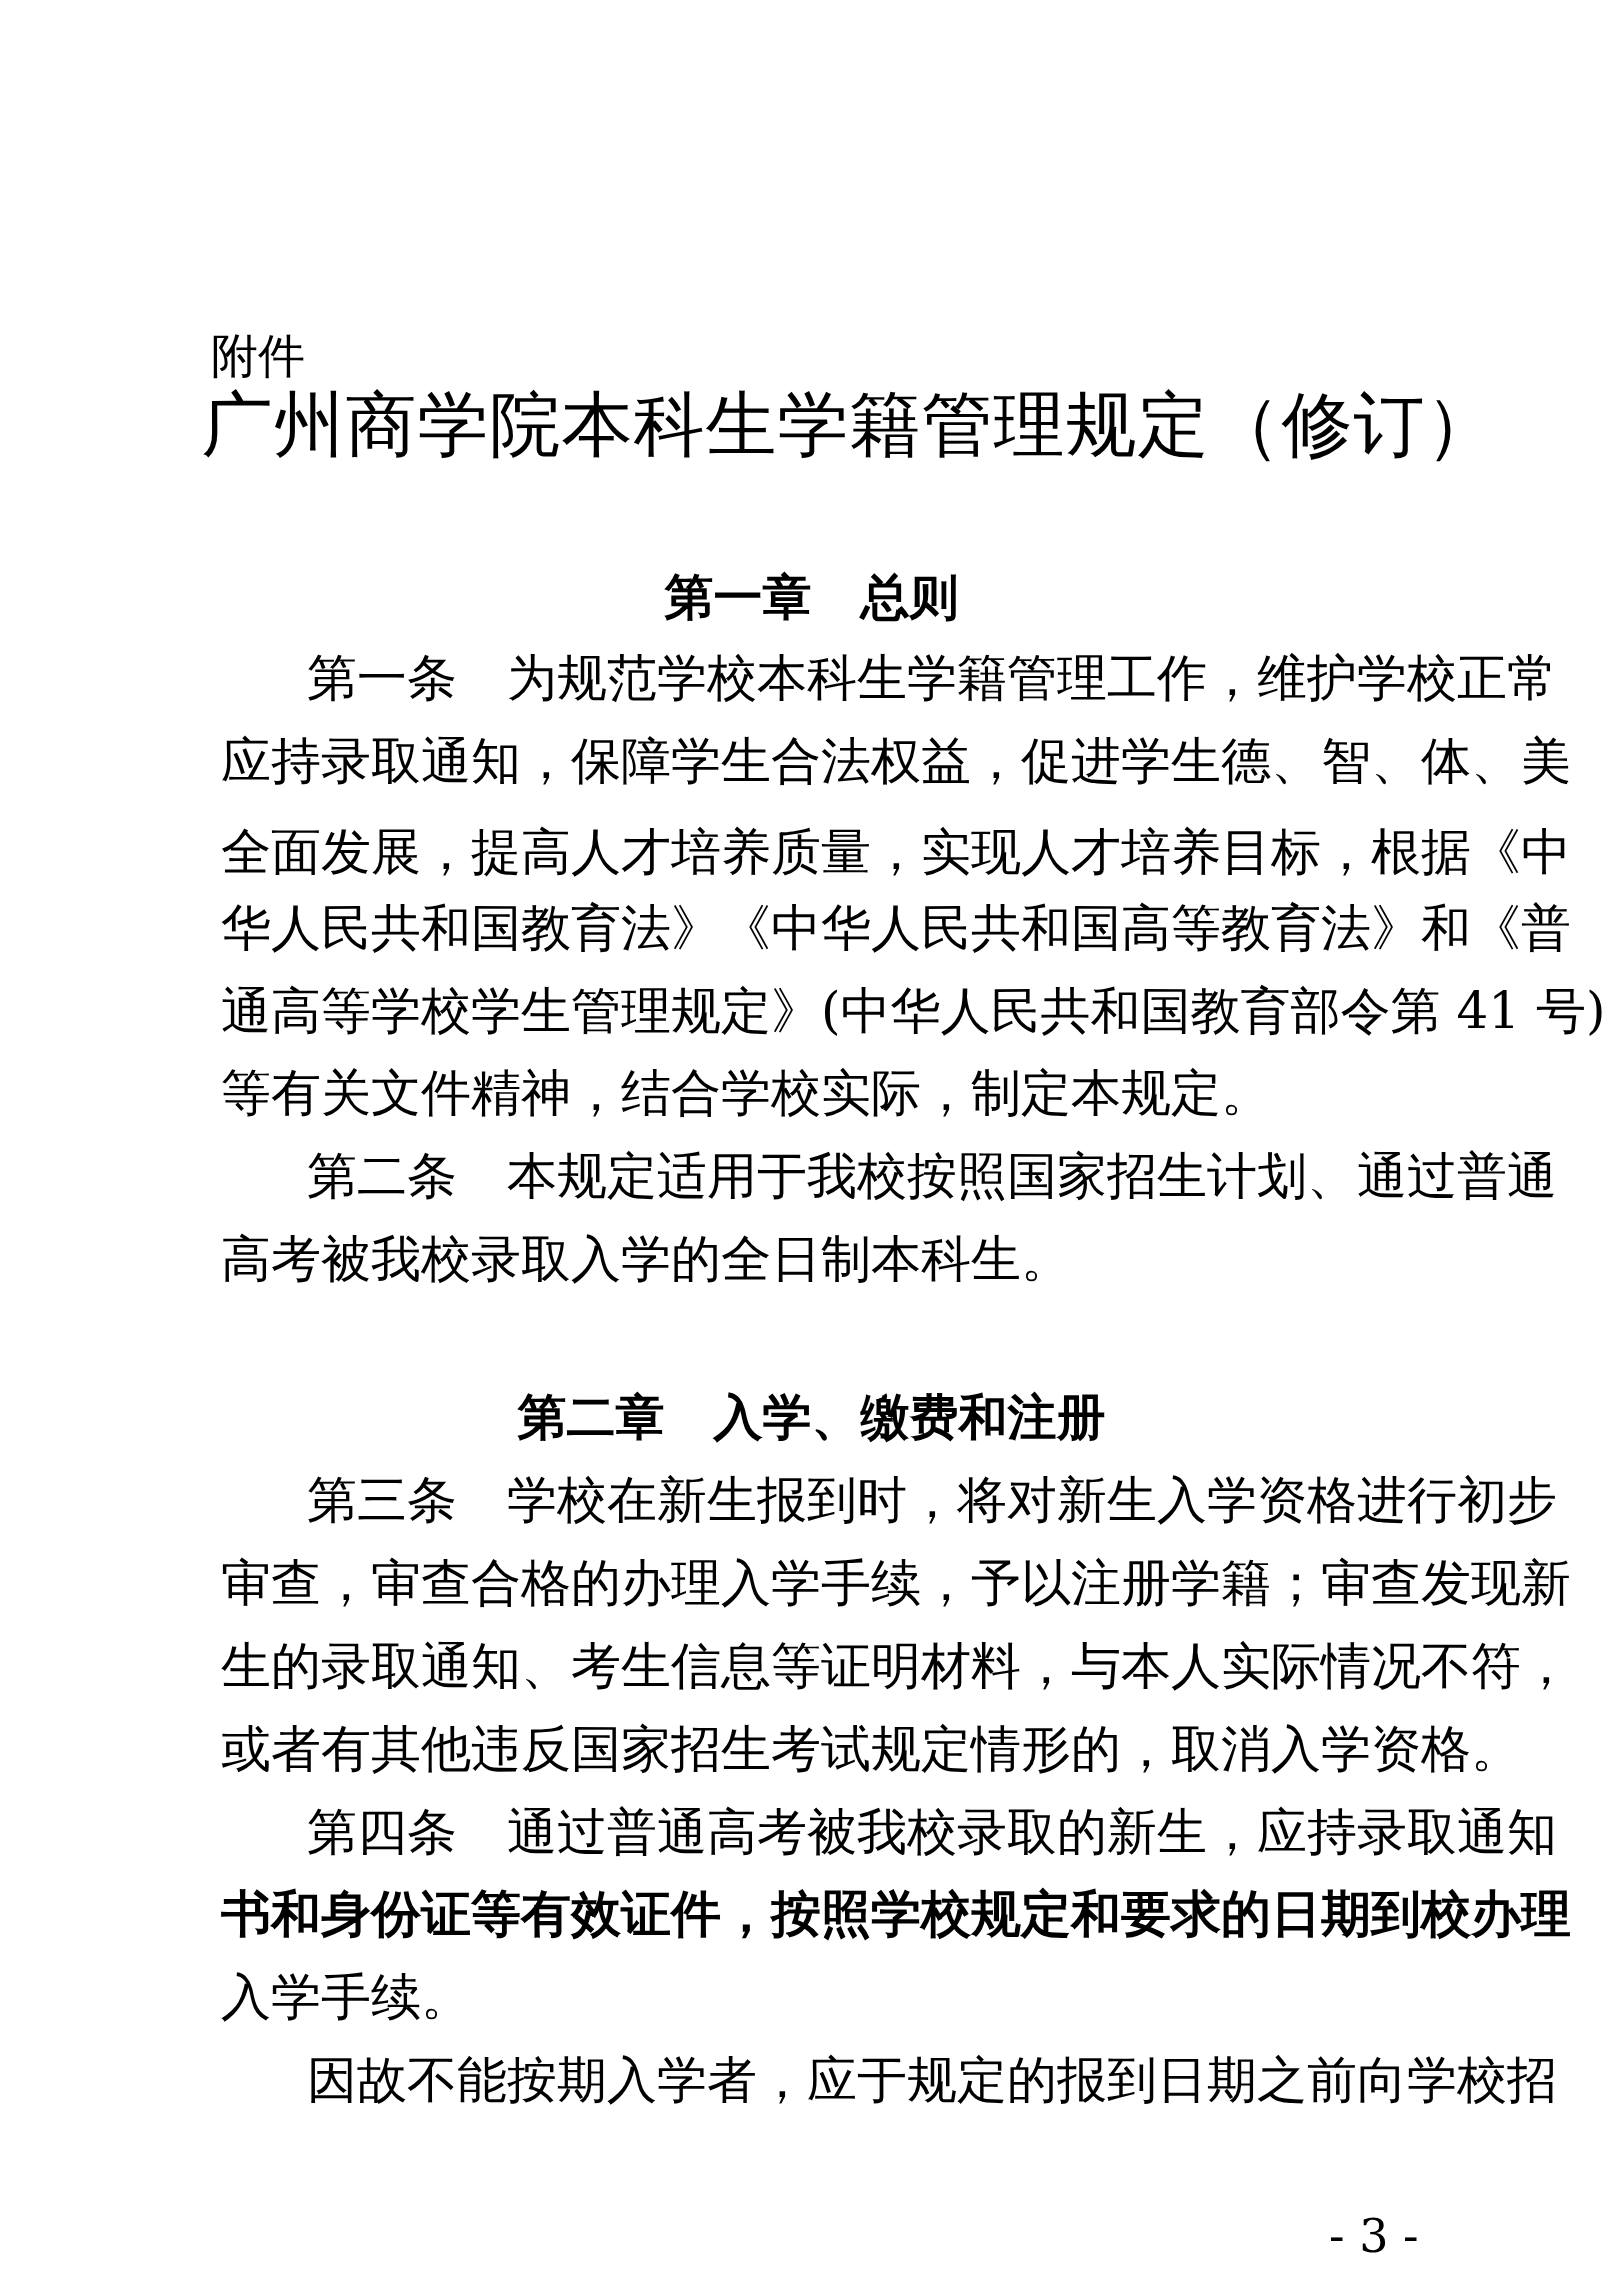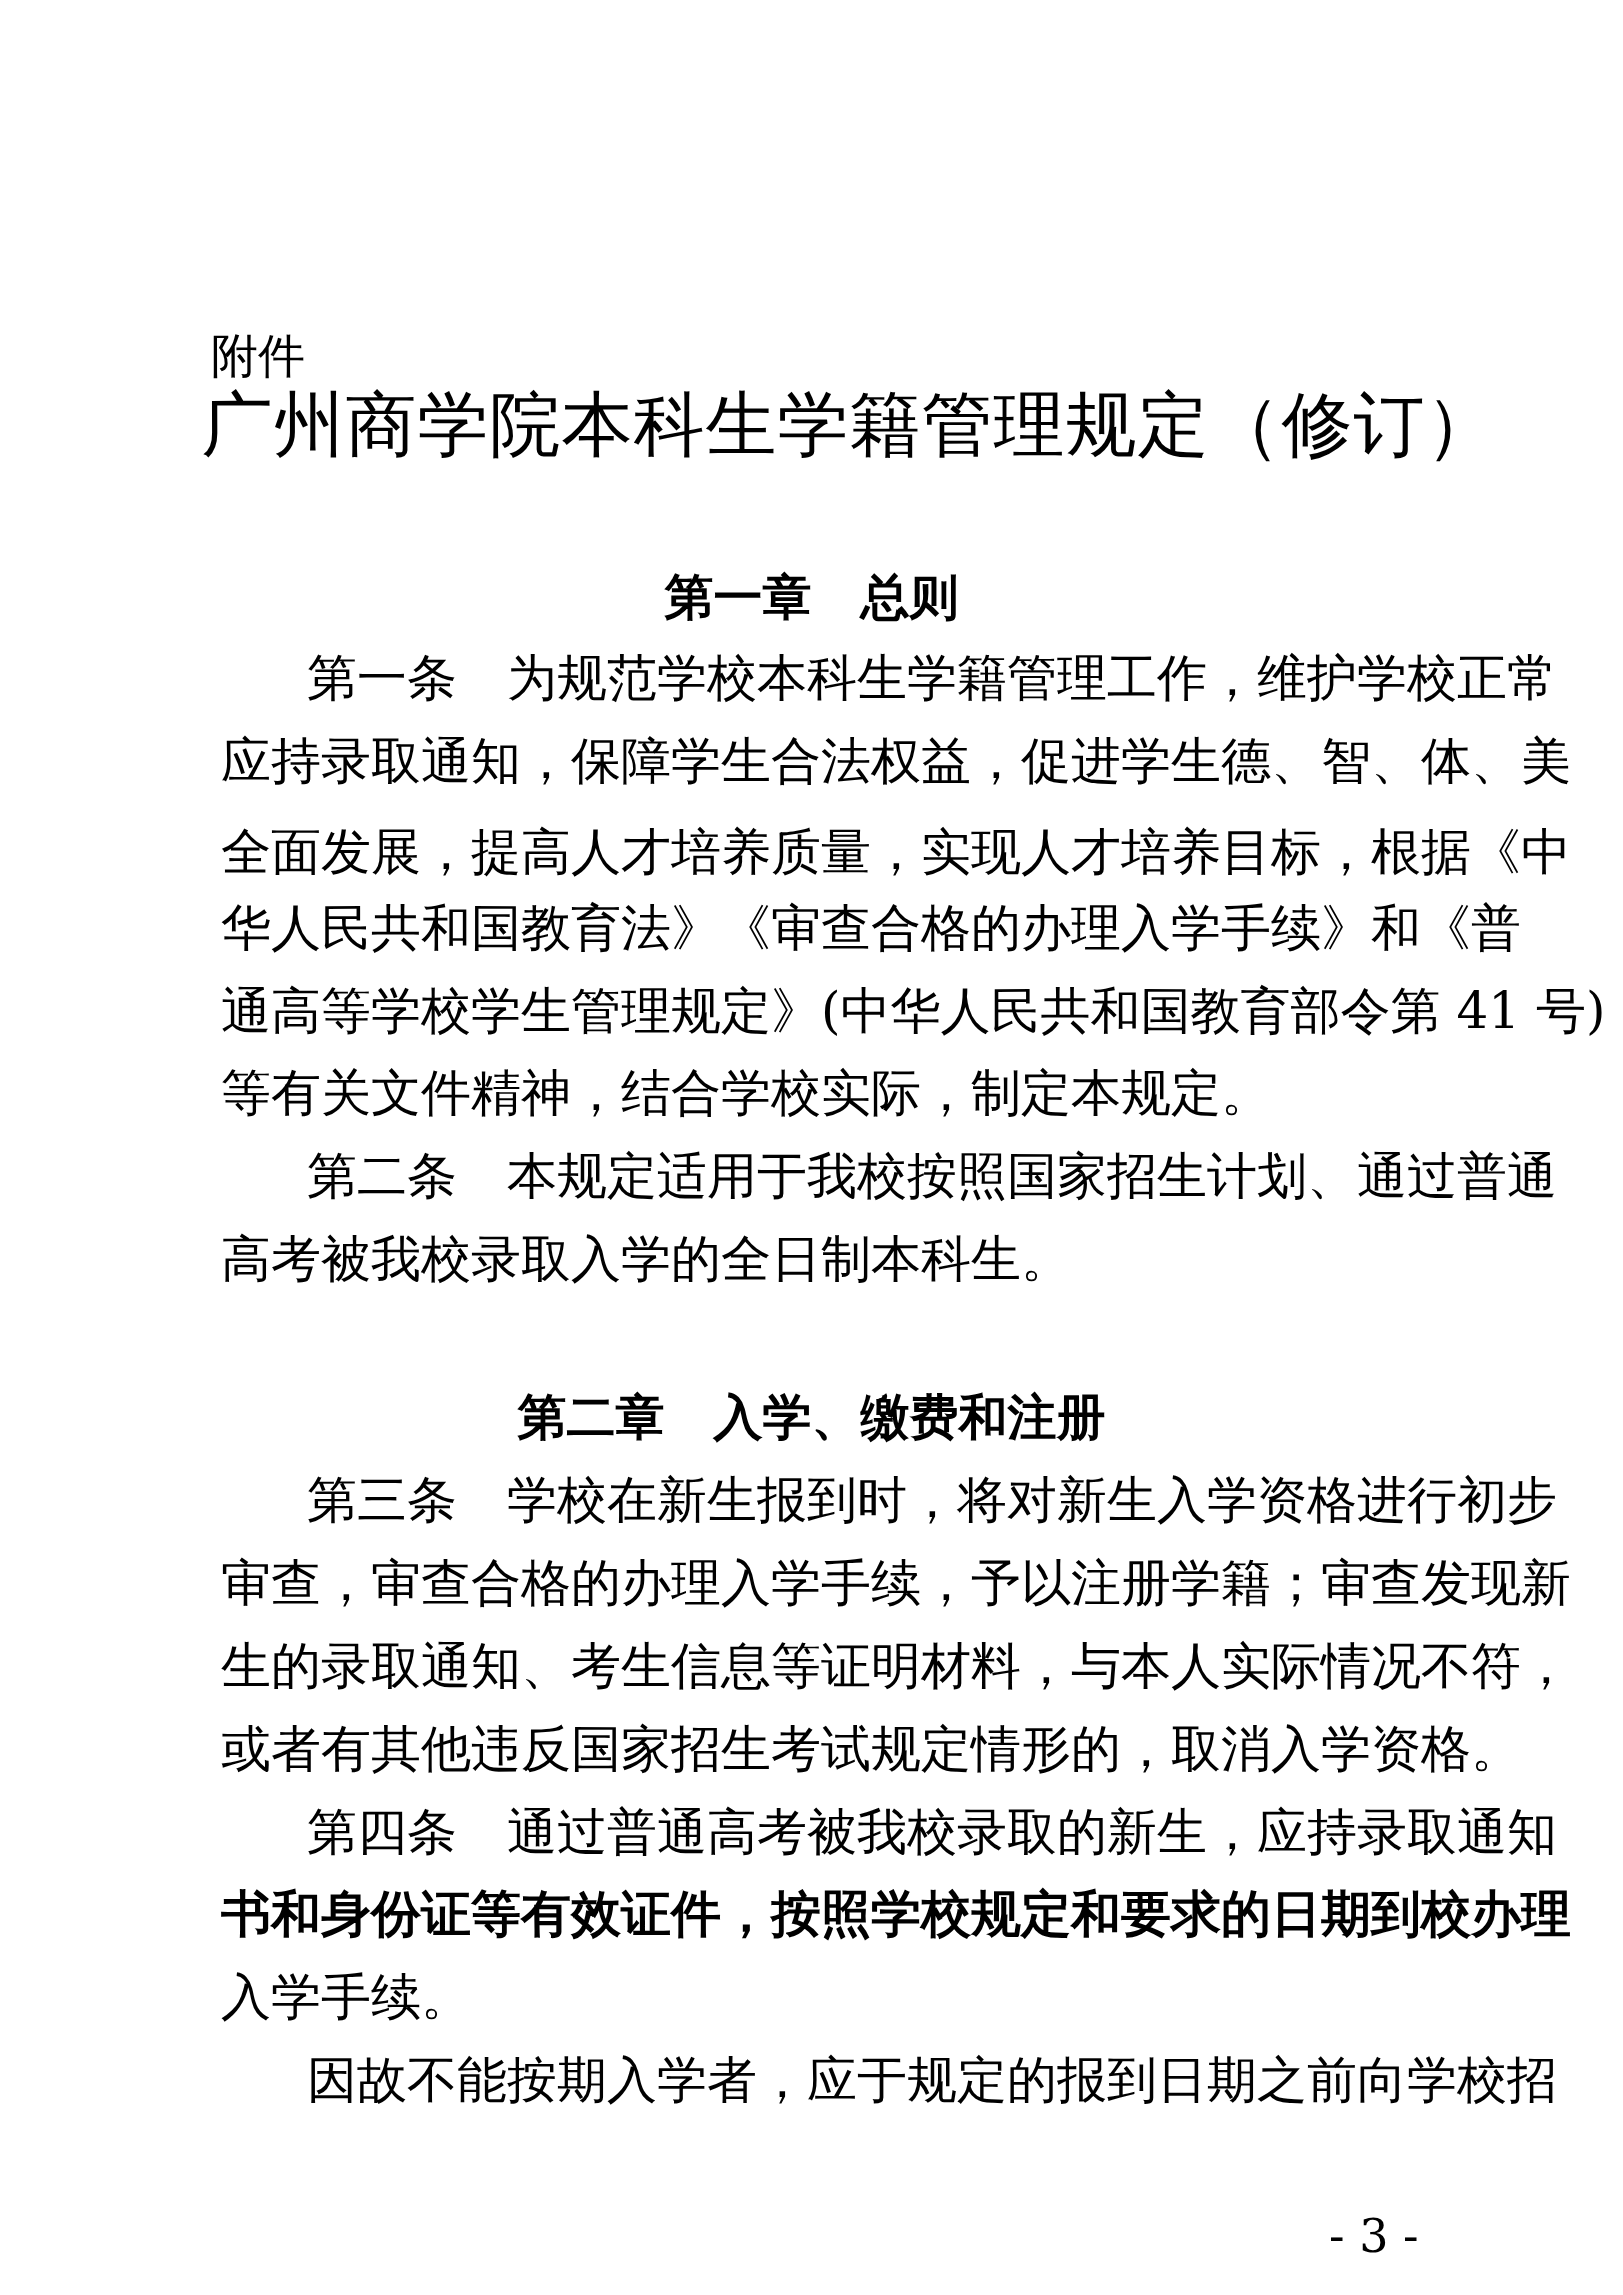--- a/index.html
+++ b/index.html
@@ -21,21 +21,21 @@
 
   <div class="abs attach">附件</div>
 
   <div class="abs title">广州商学院本科生学籍管理规定（修订）</div>
 
   <div class="abs chapter" style="top:565px;">第一章　总则</div>
 
   <div class="abs line indent" style="top:645px;">第一条　为规范学校本科生学籍管理工作，维护学校正常</div>
   <div class="abs line" style="top:728px;">应持录取通知，保障学生合法权益，促进学生德、智、体、美</div>
   <div class="abs line" style="top:783px;margin-top:36px;">全面发展，提高人才培养质量，实现人才培养目标，根据《中</div>
-  <div class="abs line" style="top:895px;">华人民共和国教育法》《审查合格的办理入学手续》和《普</div>
+  <div class="abs line" style="top:895px;">华人民共和国教育法》《中华人民共和国高等教育法》和《普</div>
   <div class="abs line" style="top:978px;">通高等学校学生管理规定》(中华人民共和国教育部令第 41 号)</div>
   <div class="abs line last" style="top:1060px;">等有关文件精神，结合学校实际，制定本规定。</div>
 
   <div class="abs line indent" style="top:1143px;">第二条　本规定适用于我校按照国家招生计划、通过普通</div>
   <div class="abs line last" style="top:1226px;">高考被我校录取入学的全日制本科生。</div>
 
   <div class="abs chapter" style="top:1385px;">第二章　入学、缴费和注册</div>
 
   <div class="abs line indent" style="top:1467px;">第三条　学校在新生报到时，将对新生入学资格进行初步</div>
   <div class="abs line" style="top:1550px;">审查，审查合格的办理入学手续，予以注册学籍；审查发现新</div>

